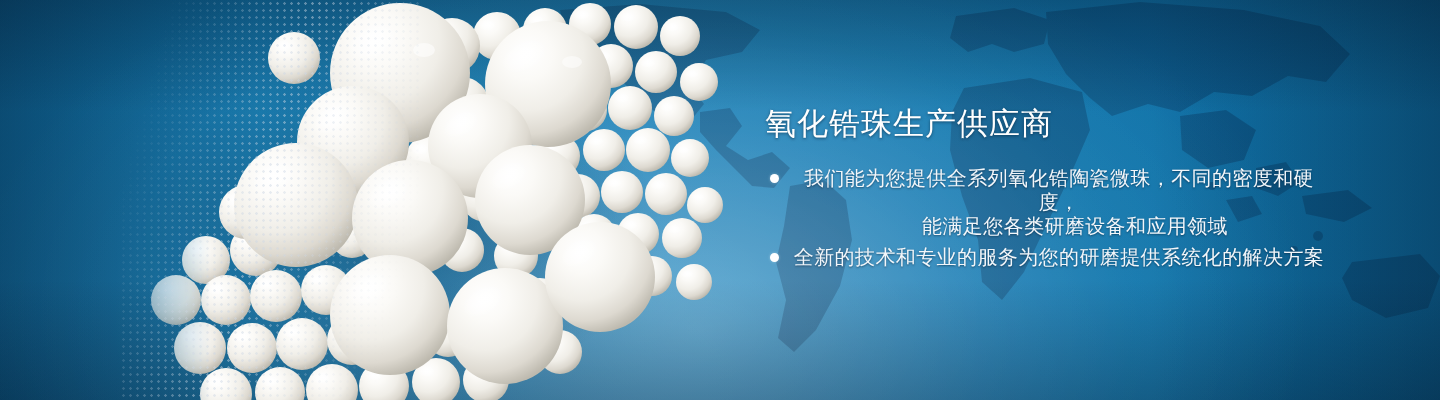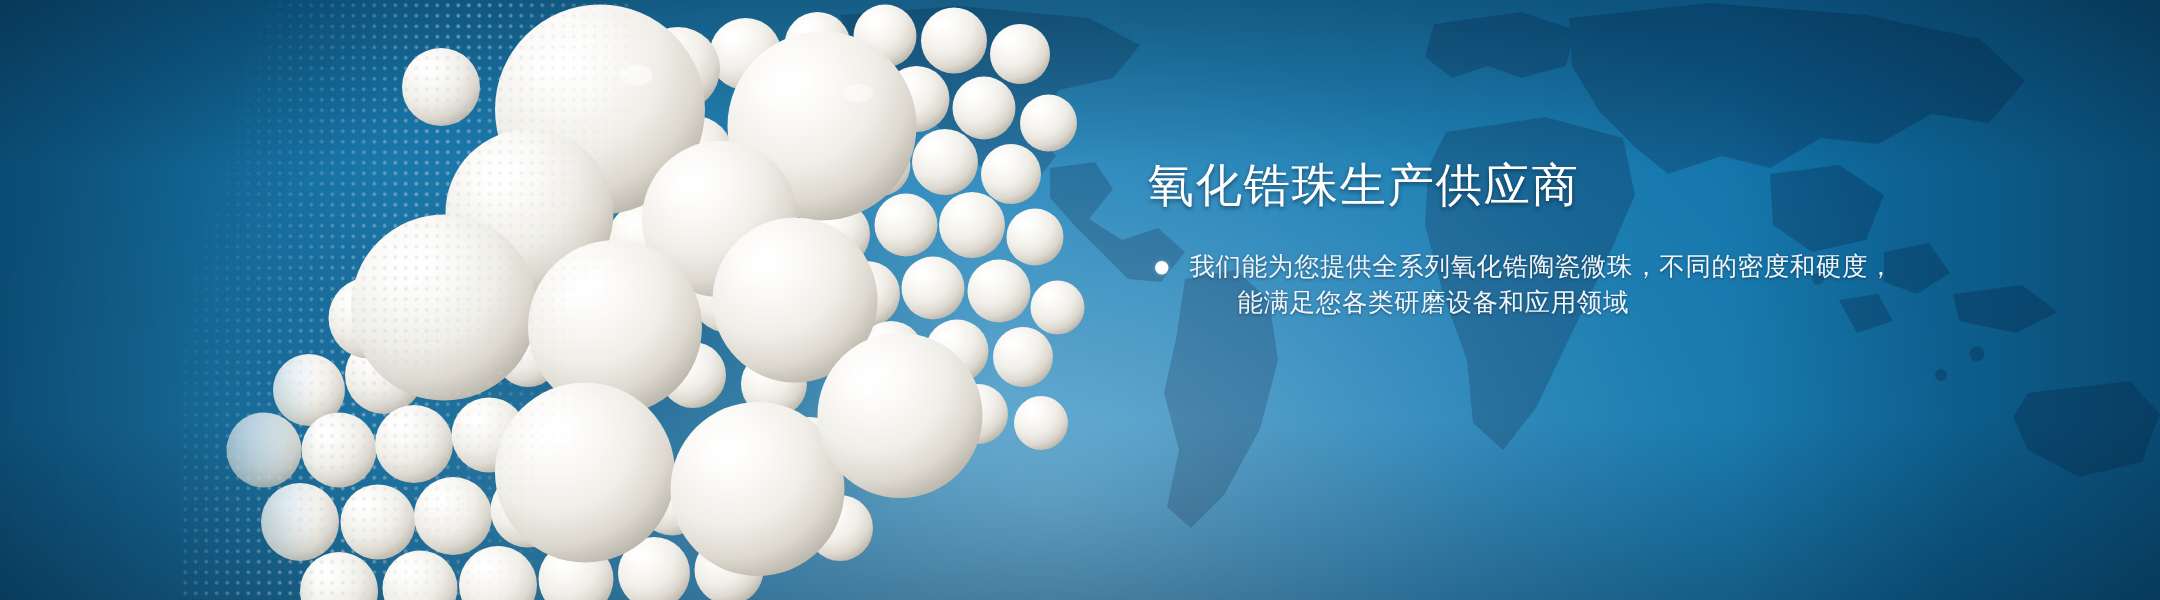--- a/index.html
+++ b/index.html
@@ -69,24 +69,25 @@
     margin:0 0 22px 0;
     text-shadow:0 1px 3px rgba(2,20,40,.55);
     white-space:nowrap;
   }
   .bullets{list-style:none;margin:0;padding:0;}
   .bullet{
     position:relative;
     padding-left:28px;
     margin-bottom:7px;
     color:#f2f6fa;
-    font-size:17px;
+    font-size:20px;
     line-height:24px;
     letter-spacing:.4px;
     text-shadow:0 1px 2px rgba(2,20,40,.5);
+    text-align:center;
   }
   .bullet:last-child{margin-bottom:0;}
   .dot{
     position:absolute;
     left:5px;top:8px;
     width:9px;height:9px;
     border-radius:50%;
     background:#ffffff;
     box-shadow:0 0 3px rgba(255,255,255,.35);
   }
@@ -500,18 +501,22 @@
     <h1 class="headline">氧化锆珠生产供应商</h1>
 
     <ul class="bullets">
 
       <li class="bullet">
         <span class="dot"></span>
         <span>我们能为您提供全系列氧化锆陶瓷微珠，不同的密度和硬度，</span>
         <span class="bl2">能满足您各类研磨设备和应用领域</span>
       </li>
 
+      <li class="bullet">
+        <span class="dot"></span>
+        <span>全新的技术和专业的服务为您的研磨提供系统化的解决方案</span>
+      </li>
 
 
     </ul>
   </div>
 
 </div>
 
 </body></html>

